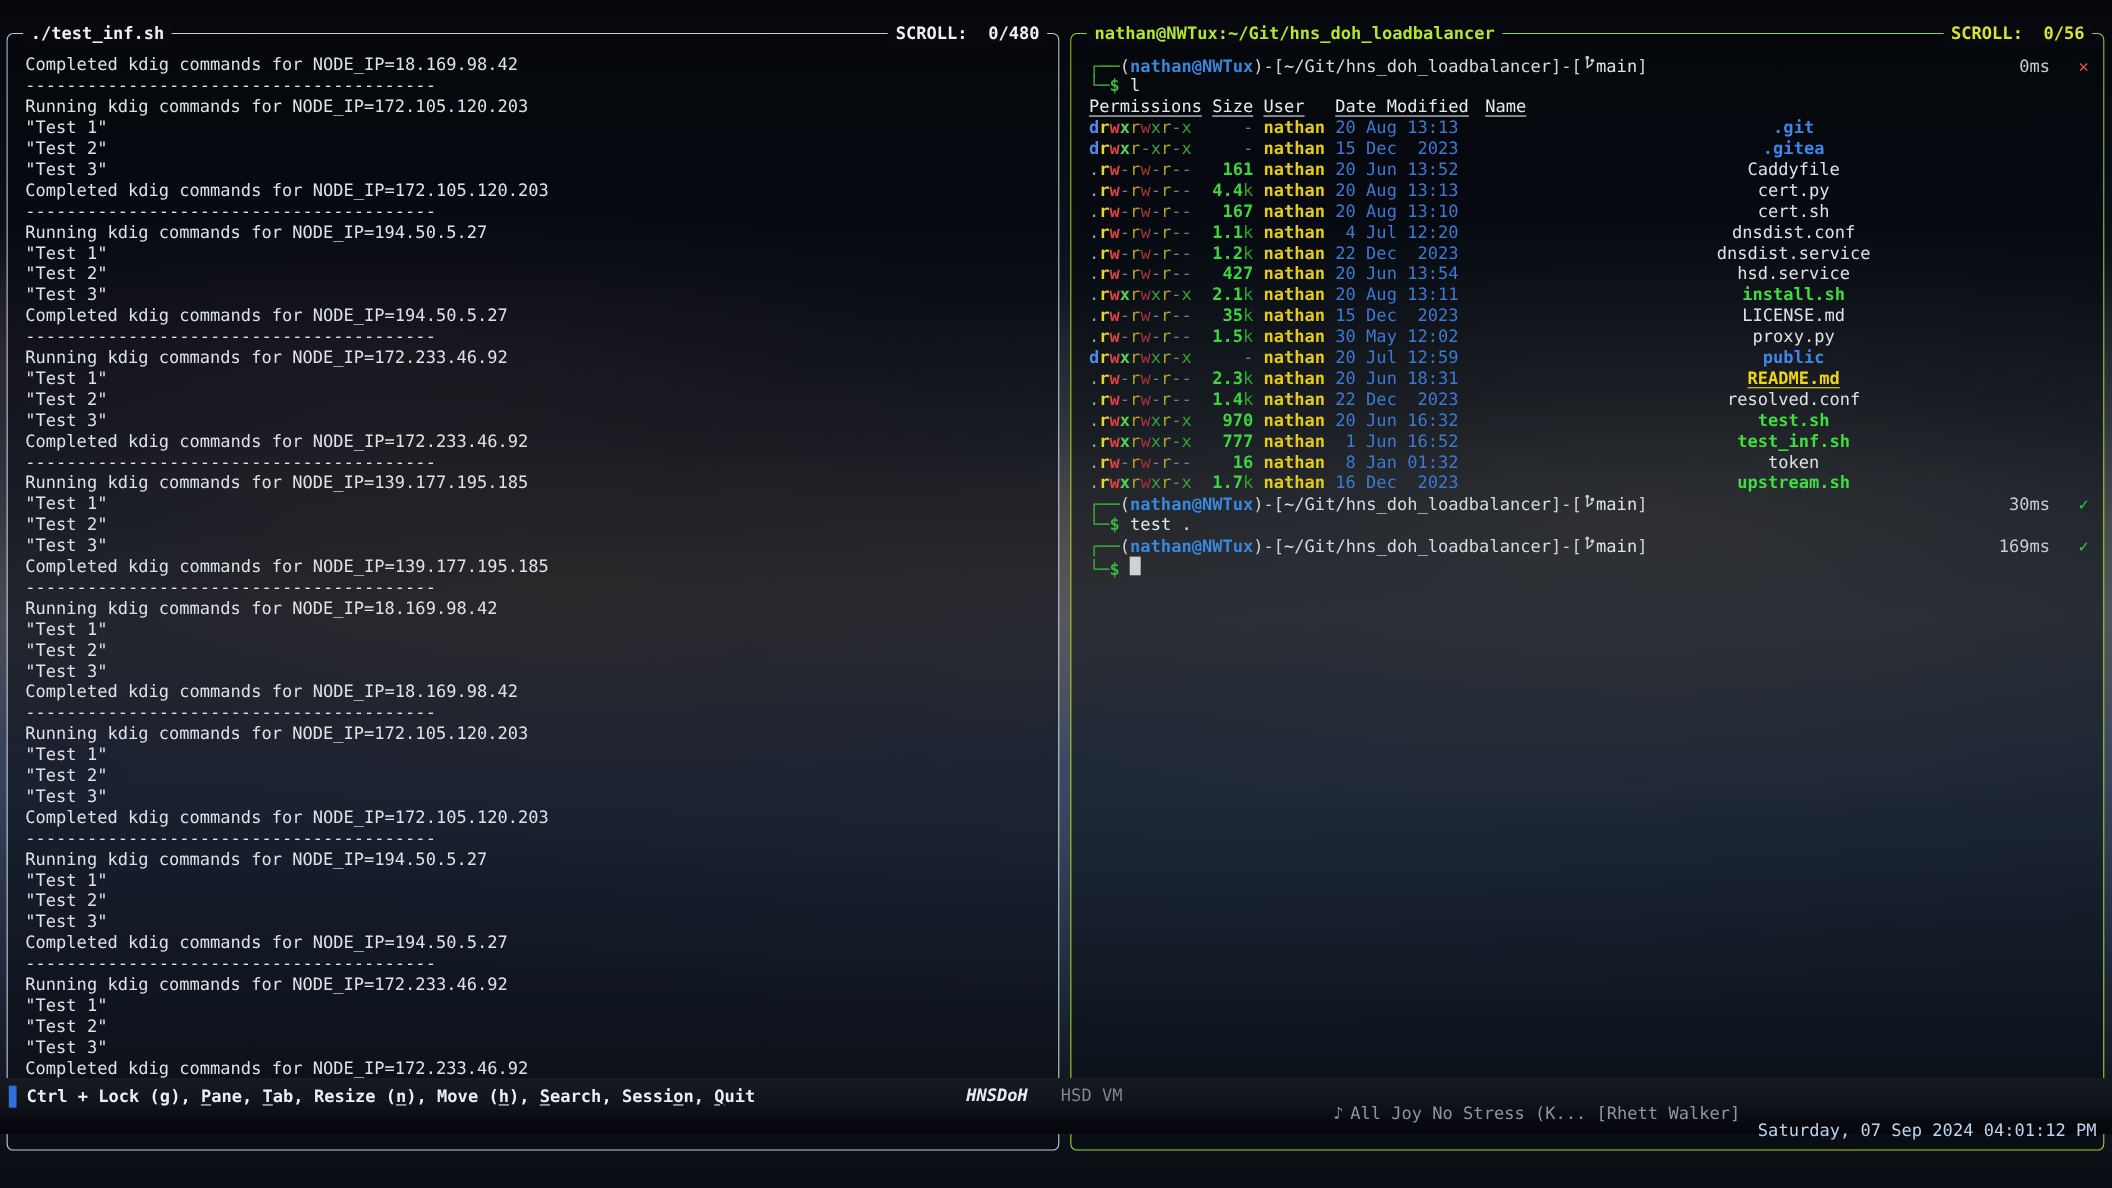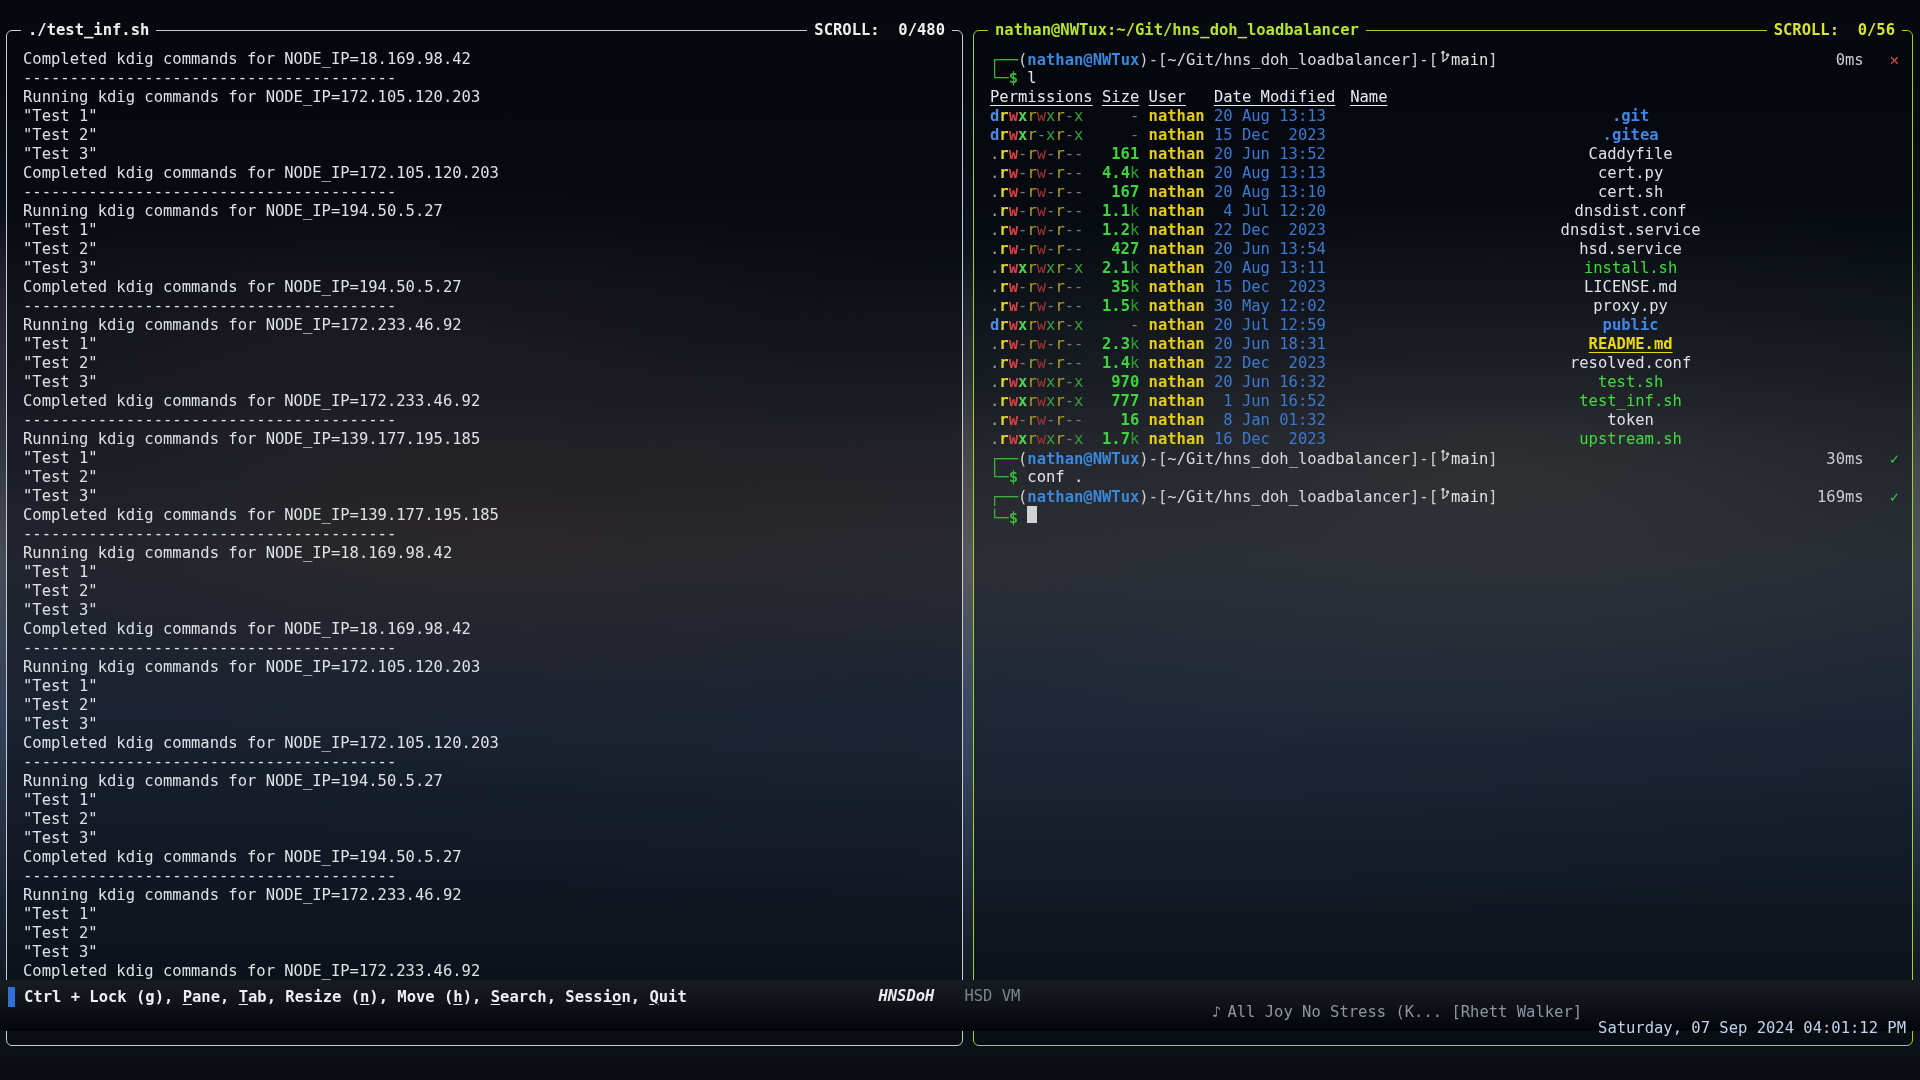--- a/index.html
+++ b/index.html
@@ -62,21 +62,21 @@
   .sz-num { color:var(--size-green); font-weight:bold; }
   .sz-unit{ color:#2da12d; }
   .p-d   { color:var(--perm-d-blue); font-weight:bold; }
   .p-dot { color:#9aa1a8; }
   .p-dash{ color:#737b85; }
   .p-r { color:#b0a322; } .p-r.bright { color:var(--perm-r-yellow); font-weight:bold; }
   .p-w { color:#a83434; } .p-w.bright { color:var(--perm-w-red); font-weight:bold; }
   .p-x { color:#3c9e3c; } .p-x.bright { color:var(--perm-x-green); font-weight:bold; }
   .name-file   { color:var(--text-white); }
   .name-dir    { color:var(--dir-blue);  font-weight:bold; }
-  .name-exec   { color:var(--exec-green); font-weight:normal; }
+  .name-exec   { color:var(--exec-green); font-weight:bold; }
   .name-readme { color:var(--readme-yellow); font-weight:bold; text-decoration:underline; text-underline-offset:3px; }
 
   
   .statusbar { position:absolute; left:0; top:980px; width:1920px; height:51px;
     background:linear-gradient(180deg,#171b22 0%,#10131a 45%,#090b10 75%,#04050a 100%);
     display:flex; align-items:flex-start; padding:7px 14px 0 8px; gap:0; }
   .sb-left { display:flex; align-items:center; gap:9px; }
   .accent-block { width:7px; height:20px; background:var(--key-blue-block); }
   .keys { color:#eceff2; font-weight:600; white-space:pre; }
   .key-u { text-decoration:underline; text-underline-offset:2px; }
@@ -203,21 +203,21 @@
             <path d="M3 3 v9" stroke="#c6cacd" stroke-width="1.4" fill="none"></path>
             <circle cx="3" cy="2.4" r="1.7" fill="#c6cacd"></circle>
             <circle cx="7.6" cy="5" r="1.7" fill="#c6cacd"></circle>
             <path d="M7.6 6.8 C7.6 10 3 9.5 3 12" stroke="#c6cacd" stroke-width="1.4" fill="none"></path>
           </svg></span><span class="p-branch">main</span><span class="p-paren">]</span>
       <span class="spacer"></span>
       <span class="timing t-ok"><span>30ms</span><span class="t-glyph">✓</span></span>
     </div>
 
     <div class="pline">
-      <span class="p-frame">└─</span><span class="p-frame">$</span><span class="p-cmd">&nbsp;</span><span class="p-cmd">conf .</span>
+      <span class="p-frame">└─</span><span class="p-frame">$</span><span class="p-cmd">&nbsp;</span><span class="p-cmd">test .</span>
     </div>
 
     <div class="pline">
       <span class="p-frame">┌──</span><span class="p-paren">(</span><span class="p-user">nathan@NWTux</span><span class="p-paren">)</span><span class="p-paren">-[</span><span class="p-path">~/Git/hns_doh_loadbalancer</span><span class="p-paren">]-[</span><span class="branch-icon"><svg width="10" height="15" viewBox="0 0 10 15">
             <path d="M3 3 v9" stroke="#c6cacd" stroke-width="1.4" fill="none"></path>
             <circle cx="3" cy="2.4" r="1.7" fill="#c6cacd"></circle>
             <circle cx="7.6" cy="5" r="1.7" fill="#c6cacd"></circle>
             <path d="M7.6 6.8 C7.6 10 3 9.5 3 12" stroke="#c6cacd" stroke-width="1.4" fill="none"></path>
           </svg></span><span class="p-branch">main</span><span class="p-paren">]</span>
       <span class="spacer"></span>

